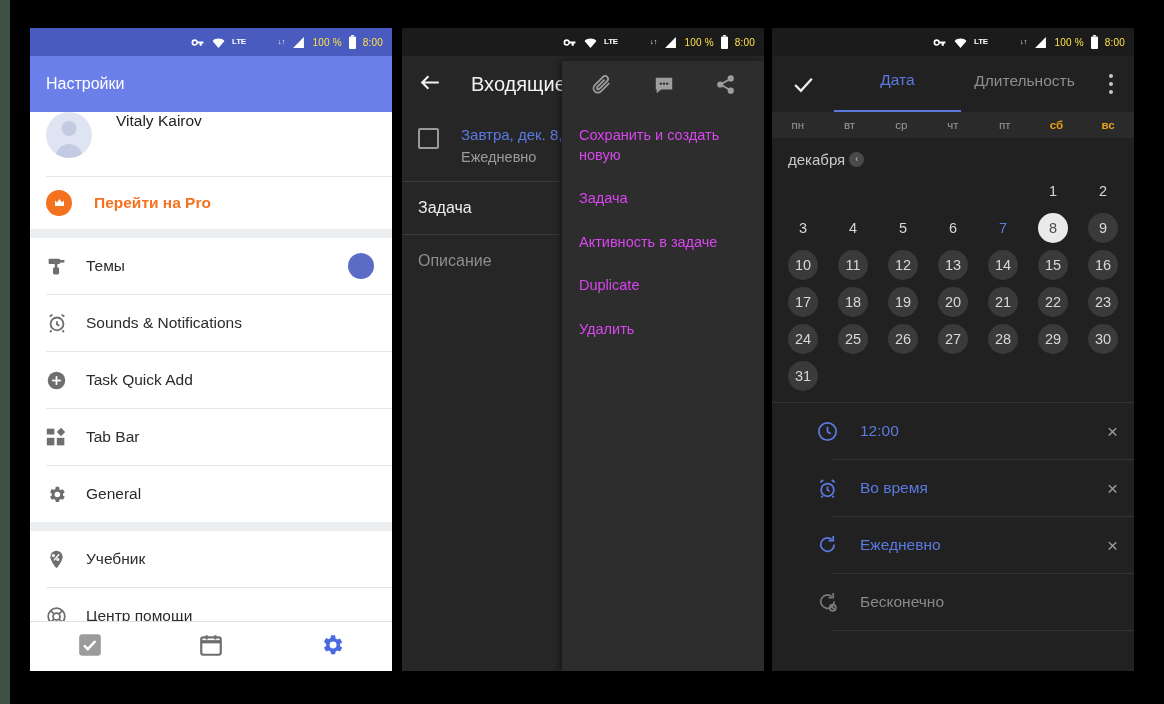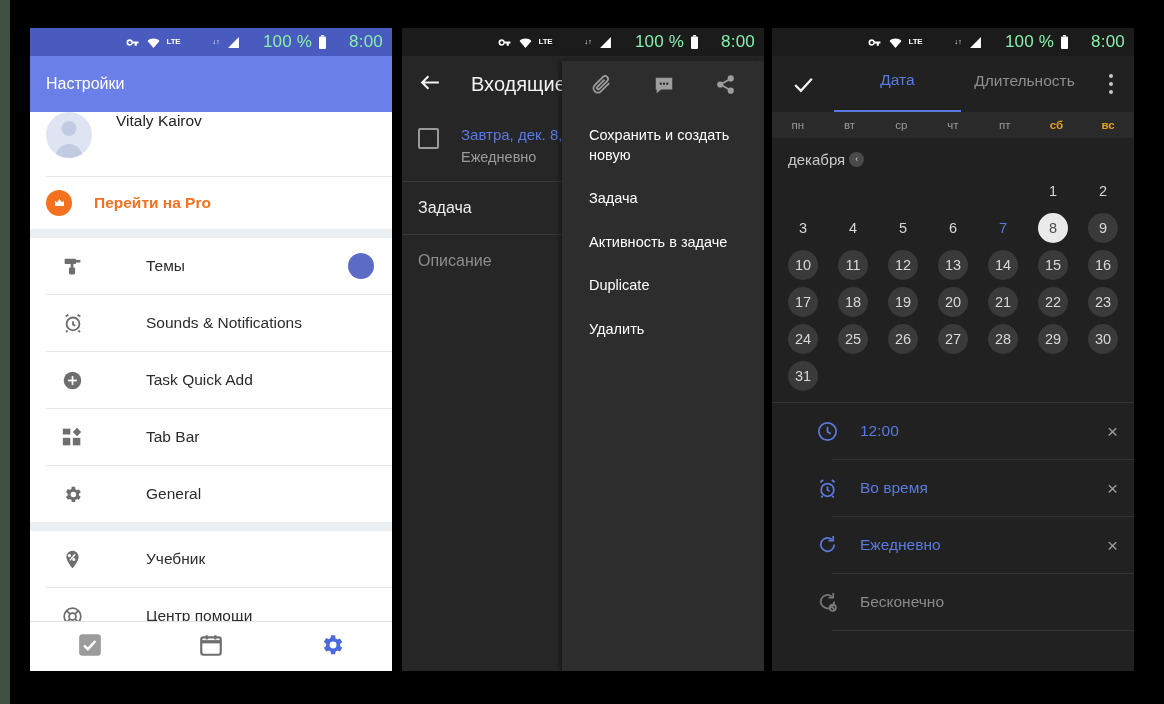--- a/index.html
+++ b/index.html
@@ -26,38 +26,37 @@
   #panel-date     { left: 772px; background: #212121; }
 
   
   .statusbar {
     height: 28px; display: flex; align-items: center; justify-content: flex-end;
     padding-right: 9px; gap: 6px;
     font-size: 13px; color: #ffffff; letter-spacing: .2px;
   }
   .statusbar.light { background: #4a5bbf; }
   .statusbar.dark  { background: #1b1b1b; }
-  .sb-txt { font-size: 17px; color: #86efac; margin-left: 16px; }
+  .sb-txt { font-size: 10px; color: #fde047; }
   .sb-ico { display: inline-flex; align-items: center; }
   .lte-stack { display:flex; flex-direction:row; line-height:1;gap:32px; }
   .lte-stack .lte { font-size: 8px; font-weight: bold; letter-spacing: -.2px; }
   .lte-stack .arrows { font-size: 7px; margin-top: -1px; }
 
   
   .app-bar-blue {
     background: #6b7fe8; height: 56px; display: flex; align-items: center;
     padding-left: 16px;
   }
   .app-bar-blue .title { color: #fff; font-size: 16px; }
 
   .s-list { background: #ffffff; }
   .s-row {
-    display: flex; align-items: center; height: 56px; padding: 0 32px;
+    display: flex; align-items: center; height: 56px; padding: 0 16px;
     position: relative;
-    gap: 44px;
   }
   .s-row .s-icon { width: 40px; display:flex; align-items:center; }
   .s-row .s-label { font-size: 15.5px; color: #2b2b2b; }
   .s-sep { height: 1px; background: #e6e6e6; margin-left: 16px; }
   .s-gap { height: 9px; background: #eceff1; }
 
   .acct-row { height: 64px; display:flex; align-items:flex-start; padding: 0 16px; }
   .avatar {
     width: 46px; height: 46px; border-radius: 50%; background: #dfe4f2;
     overflow:hidden; position: relative; flex: none;
@@ -104,21 +103,21 @@
   .t-field.placeholder { color:#8d8d8d; }
 
   
   .popup {
     position: absolute; left: 160px; top: 33px; width: 202px; bottom: 0;
     background: #2d2d2d; box-shadow: -2px 0 6px rgba(0,0,0,.45);
     overflow: hidden;
   }
   .popup-icons { height: 51px; display:flex; align-items:center; justify-content: space-around; padding: 0 8px; }
   .popup-item {
-    padding: 12px 27px; font-size: 14.5px; color: #ffffff; line-height: 1.35;
+    padding: 12px 17px; font-size: 14.5px; color: #d946ef; line-height: 1.35;
   }
   .popup-item.first { padding-top: 14px; }
 
   
   .d-appbar { height: 56px; display:flex; align-items:flex-start; background:#212121; position:relative; }
   .d-check { width: 62px; height: 56px; display:flex; align-items:center; justify-content:center; }
   .d-tab {
     flex: 1; text-align: center; padding-top: 15px; font-size: 15.5px;
     height: 56px; position: relative;
   }

